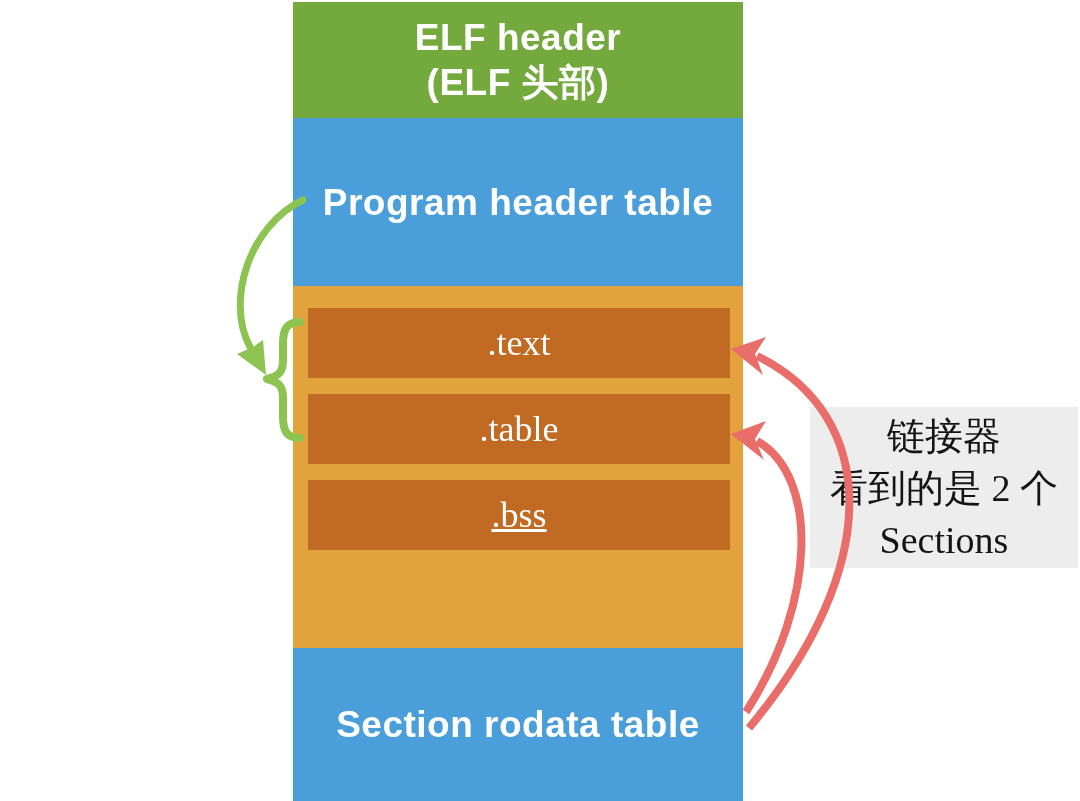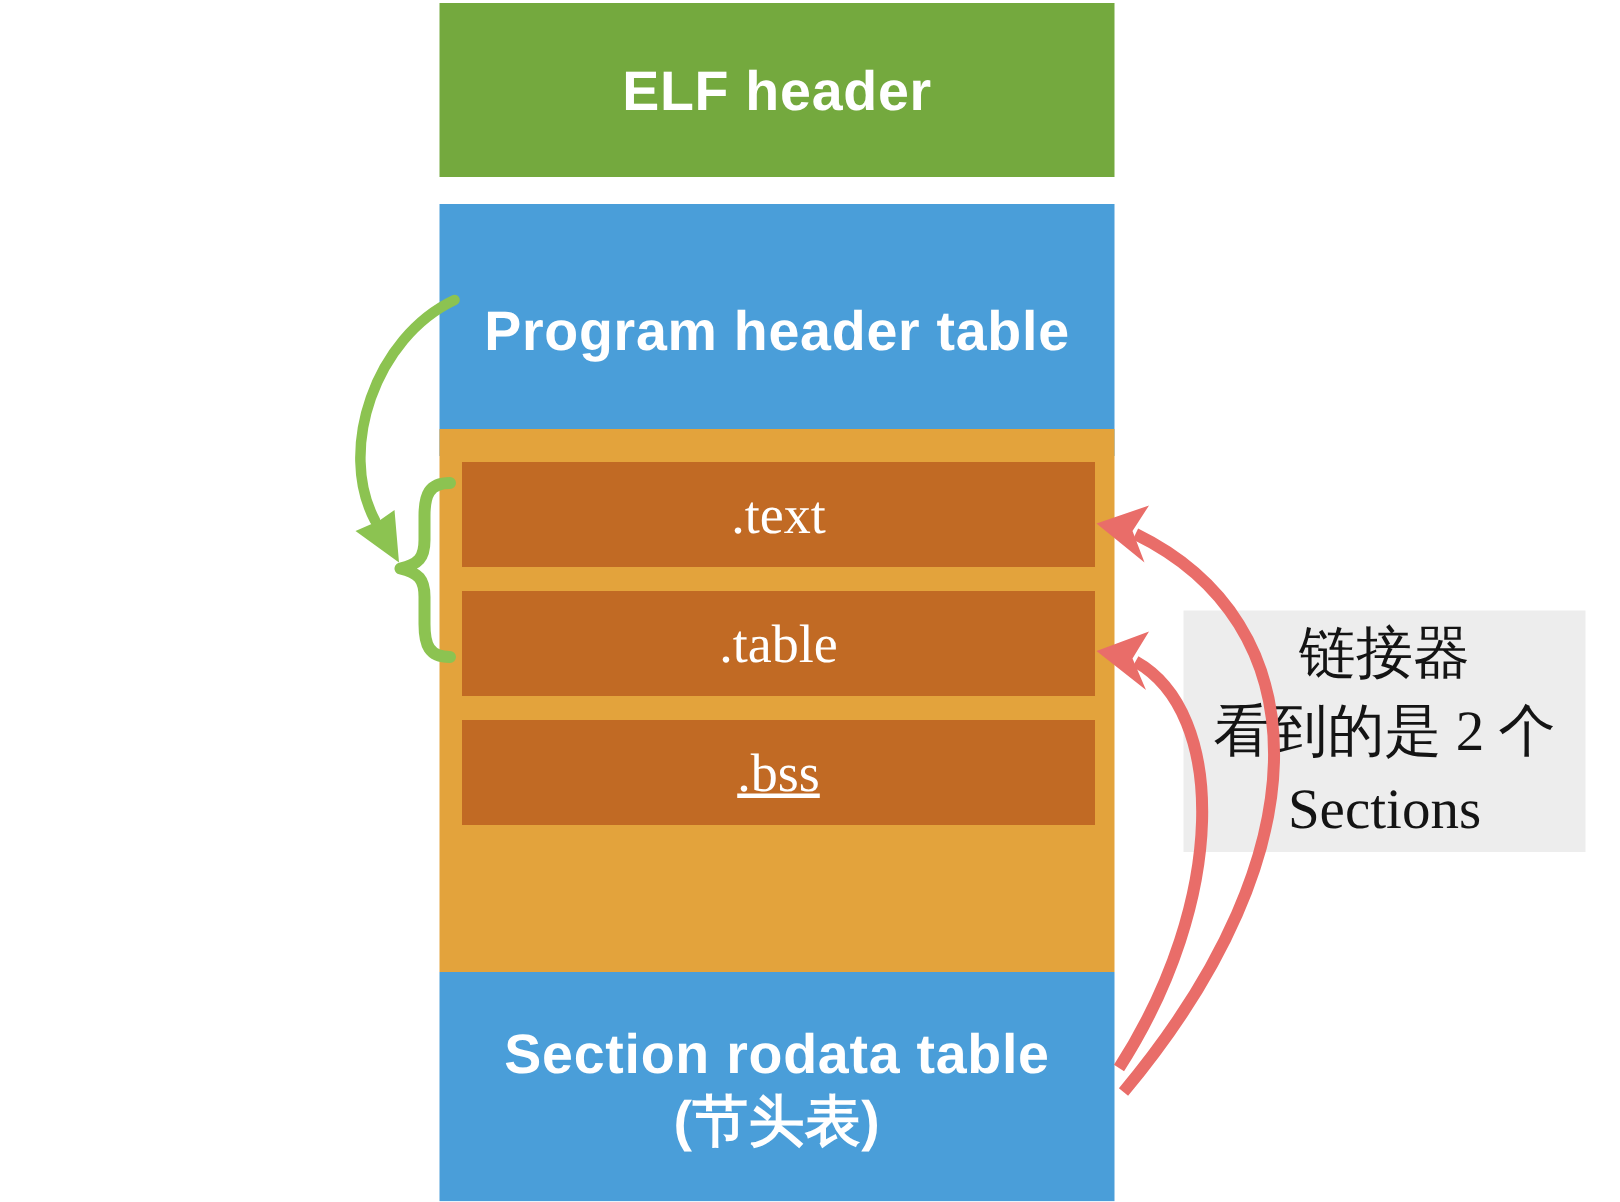--- a/index.html
+++ b/index.html
@@ -32,21 +32,21 @@
     align-items: center;
     justify-content: center;
     color: var(--block-text);
     font-size: 37px;
     font-weight: 600;
     line-height: 45px;
     text-align: center;
     letter-spacing: 0.5px;
   }
   .block.green { background: var(--block-green); top: 2px; height: 116px; text-align: right; }
-  .block.blue-top { background: var(--block-blue); top: 136px; height: 168px; }
+  .block.blue-top { background: var(--block-blue); top: 118px; height: 168px; }
   .block.blue-bottom { background: var(--block-blue); top: 648px; height: 153px; }
   .gold-container {
     position: absolute;
     left: 293px;
     top: 286px;
     width: 450px;
     height: 362px;
     background: var(--gold);
     padding: 22px 13px 12px 15px;
   }
@@ -70,61 +70,61 @@
     color: var(--label-text);
     font-family: "Liberation Serif", serif;
     font-size: 38px;
     line-height: 52px;
     text-align: center;
     display: flex;
     flex-direction: column;
     justify-content: center;
   }
   .note.loader { left: 3px; top: 195px; width: 267px; height: 157px; }
-  .note.linker { left: 789px; top: 407px; width: 268px; height: 161px; }
+  .note.linker { left: 810px; top: 407px; width: 268px; height: 161px; }
   svg.overlay {
     position: absolute;
     left: 0; top: 0;
     width: 1080px; height: 801px;
     pointer-events: none;
   }
   .green-stroke { stroke: var(--arrow-green); fill: none; stroke-width: 7; stroke-linecap: round; }
   .green-brace  { stroke: var(--arrow-green); fill: none; stroke-width: 8; stroke-linecap: round; stroke-linejoin: round; }
   .green-fill   { fill: var(--arrow-green); stroke: none; }
   .red-stroke   { stroke: var(--arrow-red); fill: none; stroke-width: 8; stroke-linecap: butt; }
   .red-fill     { fill: var(--arrow-red); stroke: none; }
 </style>
 </head>
 <body>
 
 <div class="canvas">
 
   <div class="block green">
     <div>ELF header</div>
+    <div>(ELF 头部)</div>
   </div>
 
   <div class="block blue-top">
     <div>Program header table</div>
   </div>
 
   <div class="gold-container">
     <div class="section-block">
       <span>.text</span>
     </div>
     <div class="section-block">
       <span>.table</span>
     </div>
     <div class="section-block">
       <span>.bss</span>
     </div>
   </div>
 
   <div class="block blue-bottom">
     <div>Section rodata table</div>
-    <div>(节头表)</div>
   </div>
 
 
   <div class="note linker">
     <div>链接器</div>
     <div>看到的是 2 个</div>
     <div>Sections</div>
   </div>
 
   <svg class="overlay" viewBox="0 0 1080 801">

